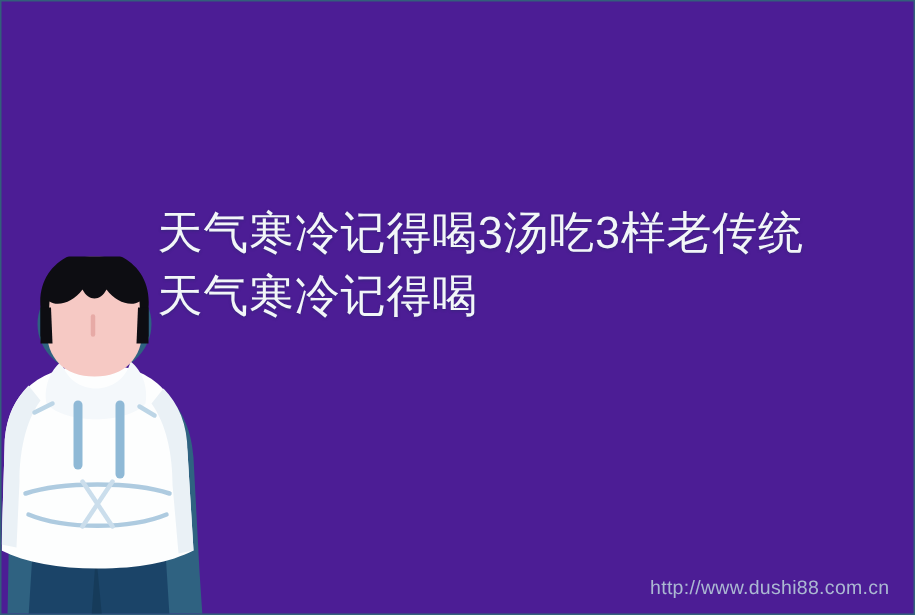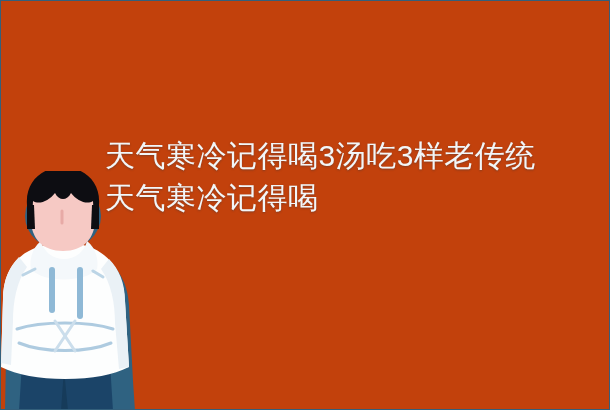--- a/index.html
+++ b/index.html
@@ -11,21 +11,21 @@
     width: 610px;
     height: 410px;
     overflow: hidden;
     font-family: "Liberation Sans", "DejaVu Sans", sans-serif;
   }
 
   #card {
     position: relative;
     width: 610px;
     height: 410px;
-    background: #c2410c;
+    background: #4c1d95;
     box-sizing: border-box;
     border: 1px solid #335f7b;
     overflow: hidden;
   }
 
   
   #illustration {
     position: absolute;
     left: 0px;
     top: 170px;
@@ -127,14 +127,15 @@
         <path d="M98 34 L98 58 L90 58 L91 34 Z" fill="#0d0d12"></path>
       </g>
     </svg>
   </div>
 
   <div id="title-block">
     <div class="title-line">天气寒冷记得喝3汤吃3样老传统</div>
     <div class="title-line">天气寒冷记得喝</div>
   </div>
 
+  <div id="watermark">http://www.dushi88.com.cn</div>
 
 </div>
 
 </body></html>

